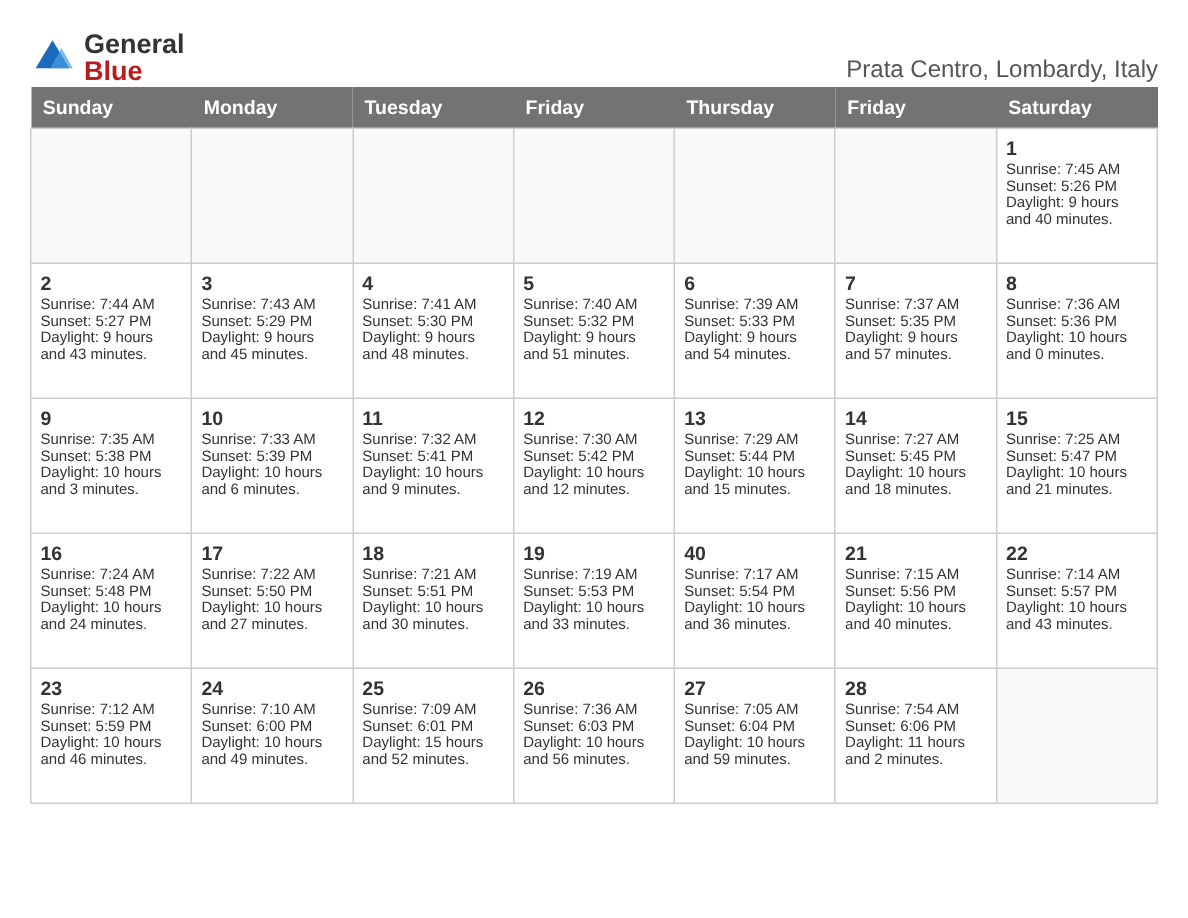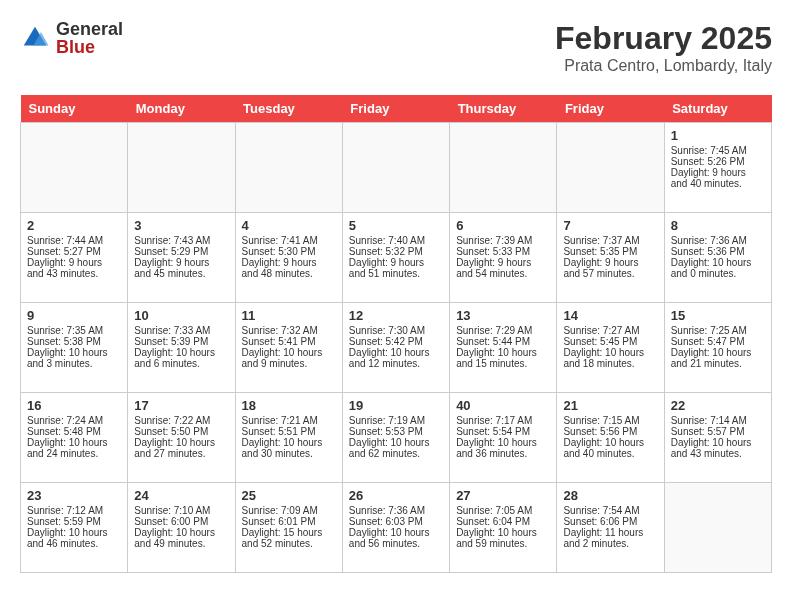--- a/index.html
+++ b/index.html
@@ -6,22 +6,22 @@
     body {
       font-family: Arial, sans-serif;
       background: #fff;
       width: 792px;
       min-height: 612px;
       padding: 20px;
     }
     .header-area {
       display: flex;
       justify-content: space-between;
-      align-items: flex-start;
-      margin-bottom: 20px;
+      align-items: flex-end;
+      margin-bottom: 2px;
     }
     .logo {
       display: flex;
       align-items: center;
       gap: 6px;
     }
     .logo-text {
       display: flex;
       flex-direction: column;
       line-height: 1;
@@ -51,21 +51,21 @@
     .subtitle {
       font-size: 16px;
       color: #555;
     }
     table {
       width: 100%;
       border-collapse: collapse;
       table-layout: fixed;
     }
     thead tr th {
-      background-color: #ef4444;
+      background-color: #737373;
       color: #fff;
       text-align: left;
       padding: 6px 8px;
       font-size: 13px;
       font-weight: bold;
     }
     td {
       border: 1px solid #ccc;
       vertical-align: top;
       padding: 5px 6px;
@@ -91,21 +91,20 @@
     <svg class="logo-icon" viewBox="0 0 40 40">
       <polygon points="20,5 35,30 5,30" fill="#1a6abf"></polygon>
       <polygon points="28,12 38,30 18,30" fill="#4a9de0" opacity="0.7"></polygon>
     </svg>
     <div class="logo-text">
       <span class="logo-general">General</span>
       <span class="logo-blue">Blue</span>
     </div>
   </div>
   <div class="title-area">
-    <div class="main-title">February 2025</div>
     <div class="subtitle">Prata Centro, Lombardy, Italy</div>
   </div>
 </div>
 
 <table>
   <thead>
     <tr>
     <th>Sunday</th>
         <th>Monday</th>
         <th>Tuesday</th>
@@ -234,21 +233,21 @@
         <td>
           <span class="day-number">18</span>
           <div>Sunrise: 7:21 AM</div>
           <div>Sunset: 5:51 PM</div>
           <div>Daylight: 10 hours and 30 minutes.</div>
         </td>
         <td>
           <span class="day-number">19</span>
           <div>Sunrise: 7:19 AM</div>
           <div>Sunset: 5:53 PM</div>
-          <div>Daylight: 10 hours and 62 minutes.</div>
+          <div>Daylight: 10 hours and 33 minutes.</div>
         </td>
         <td>
           <span class="day-number">40</span>
           <div>Sunrise: 7:17 AM</div>
           <div>Sunset: 5:54 PM</div>
           <div>Daylight: 10 hours and 36 minutes.</div>
         </td>
         <td>
           <span class="day-number">21</span>
           <div>Sunrise: 7:15 AM</div>

